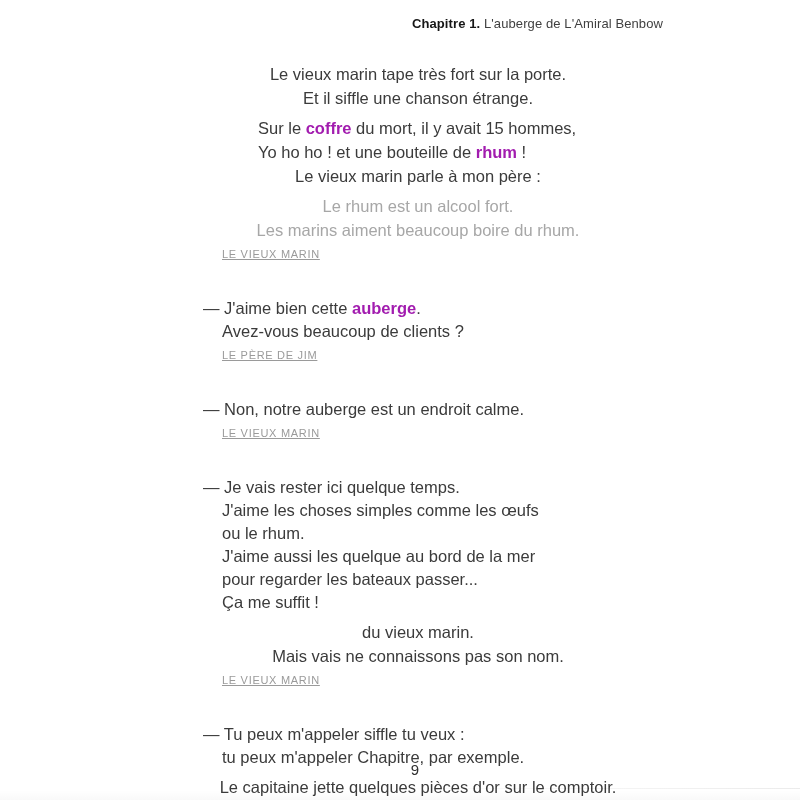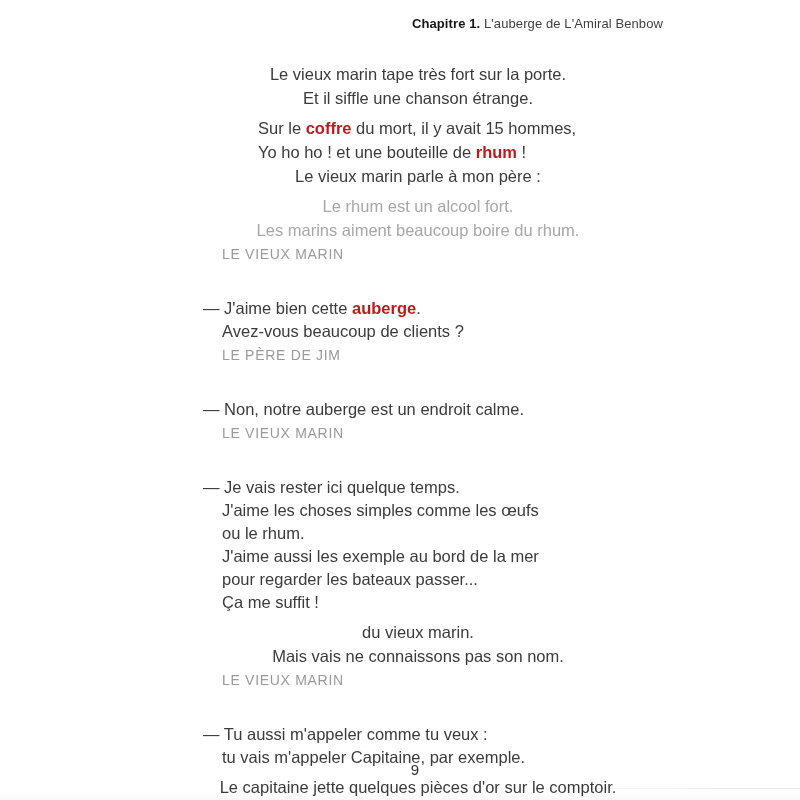--- a/index.html
+++ b/index.html
@@ -27,32 +27,33 @@
   
   .column {
     position: absolute;
     left: 203px; top: 62px;
     width: 430px;
     font-size: 16.5px; line-height: 24px;
     color: #3b3b3b;
   }
   .ln { display: block; }
   .para { margin: 0; text-align: center; }
-  .para b, .verse b, .dialogue b { font-weight: 700; color: #b91c1c; }
+  .para b, .verse b, .dialogue b { font-weight: 700; color: #a21caf; }
   .verse {
     margin: 6px 0 0 0;
     padding-left: 55px;
   }
   .gray { margin-top: 6px; color: #a7a7a7; }
   .speaker {
     margin: 5px 0 0 0;
     padding-left: 19px;
-    font-size: 14px; line-height: 14px;
+    font-size: 11px; line-height: 14px;
     letter-spacing: 0.7px;
     color: #9a9a9a;
+    text-decoration: underline;
   }
   .dialogue {
     margin: 2px 0 0 0;
     padding-left: 19px;
     line-height: 23px;
   }
   .dialogue .hang { text-indent: -19px; margin-top: 36px; }
   .mt6 { margin-top: 6px; }
   
   .pagenum {
@@ -113,34 +114,34 @@
     <div class="speaker">LE PÈRE DE JIM</div>
     <div class="dialogue">
       <span class="ln hang">— Non, notre auberge est un endroit calme.</span>
     </div>
 
     <div class="speaker">LE VIEUX MARIN</div>
     <div class="dialogue">
       <span class="ln hang">— Je vais rester ici quelque temps.</span>
       <span class="ln">J'aime les choses simples comme les œufs</span>
       <span class="ln">ou le rhum.</span>
-      <span class="ln">J'aime aussi les exemple au bord de la mer</span>
+      <span class="ln">J'aime aussi les quelque au bord de la mer</span>
       <span class="ln">pour regarder les bateaux passer...</span>
       <span class="ln">Ça me suffit !</span>
     </div>
 
     <p class="para mt6">
       <span class="ln">du vieux marin.</span>
       <span class="ln">Mais vais ne connaissons pas son nom.</span>
     </p>
 
     <div class="speaker">LE VIEUX MARIN</div>
     <div class="dialogue">
-      <span class="ln hang">— Tu aussi m'appeler comme tu veux :</span>
-      <span class="ln">tu vais m'appeler Capitaine, par exemple.</span>
+      <span class="ln hang">— Tu peux m'appeler siffle tu veux :</span>
+      <span class="ln">tu peux m'appeler Chapitre, par exemple.</span>
     </div>
 
     <p class="para mt6">
       <span class="ln">Le capitaine jette quelques pièces d'or sur le comptoir.</span>
       <span class="ln">Puis il part sans dire un mot.</span>
     </p>
 
   </main>
 
   <div class="pagenum">9</div>

